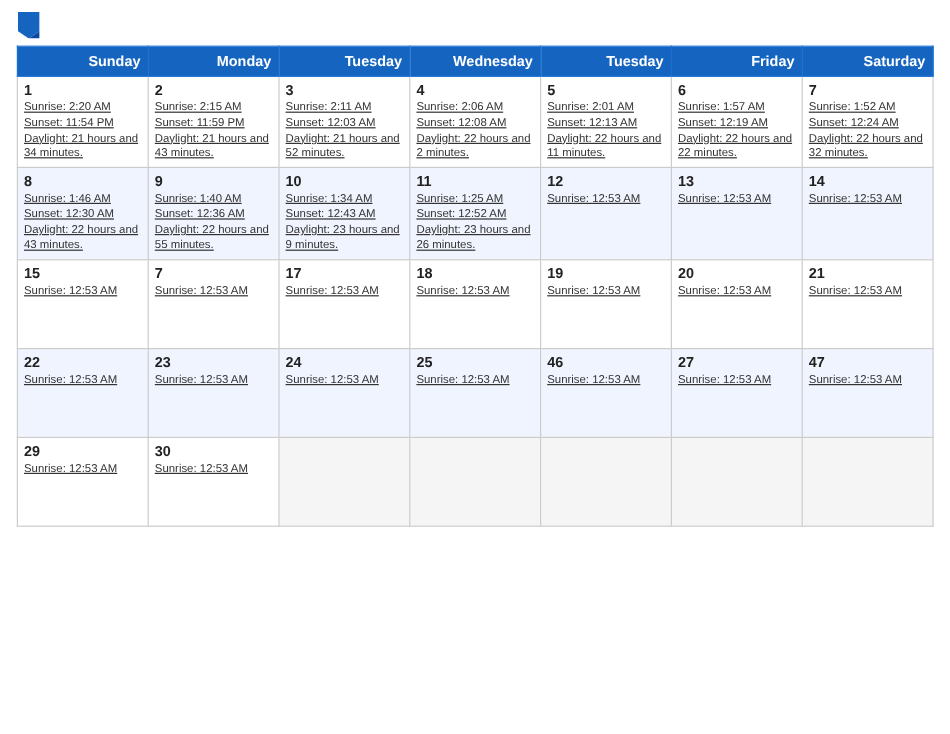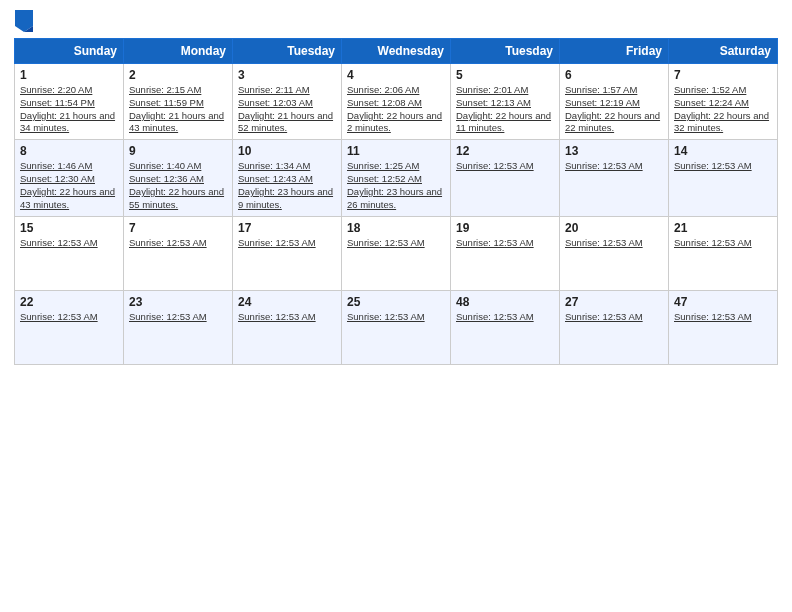--- a/index.html
+++ b/index.html
@@ -270,27 +270,42 @@
           </td>
           <td>
             <span class="day-number">24</span>
             <div class="day-info">Sunrise: 12:53 AM</div>
           </td>
           <td>
             <span class="day-number">25</span>
             <div class="day-info">Sunrise: 12:53 AM</div>
           </td>
           <td>
-            <span class="day-number">48</span>
+            <span class="day-number">46</span>
             <div class="day-info">Sunrise: 12:53 AM</div>
           </td>
           <td>
             <span class="day-number">27</span>
             <div class="day-info">Sunrise: 12:53 AM</div>
           </td>
           <td>
             <span class="day-number">47</span>
             <div class="day-info">Sunrise: 12:53 AM</div>
           </td>
+        </tr>
+        <tr>
+          <td>
+            <span class="day-number">29</span>
+            <div class="day-info">Sunrise: 12:53 AM</div>
+          </td>
+          <td>
+            <span class="day-number">30</span>
+            <div class="day-info">Sunrise: 12:53 AM</div>
+          </td>
+          <td class="empty"></td>
+          <td class="empty"></td>
+          <td class="empty"></td>
+          <td class="empty"></td>
+          <td class="empty"></td>
         </tr>
       </tbody>
   </table>
 </div>
 
 </body></html>

